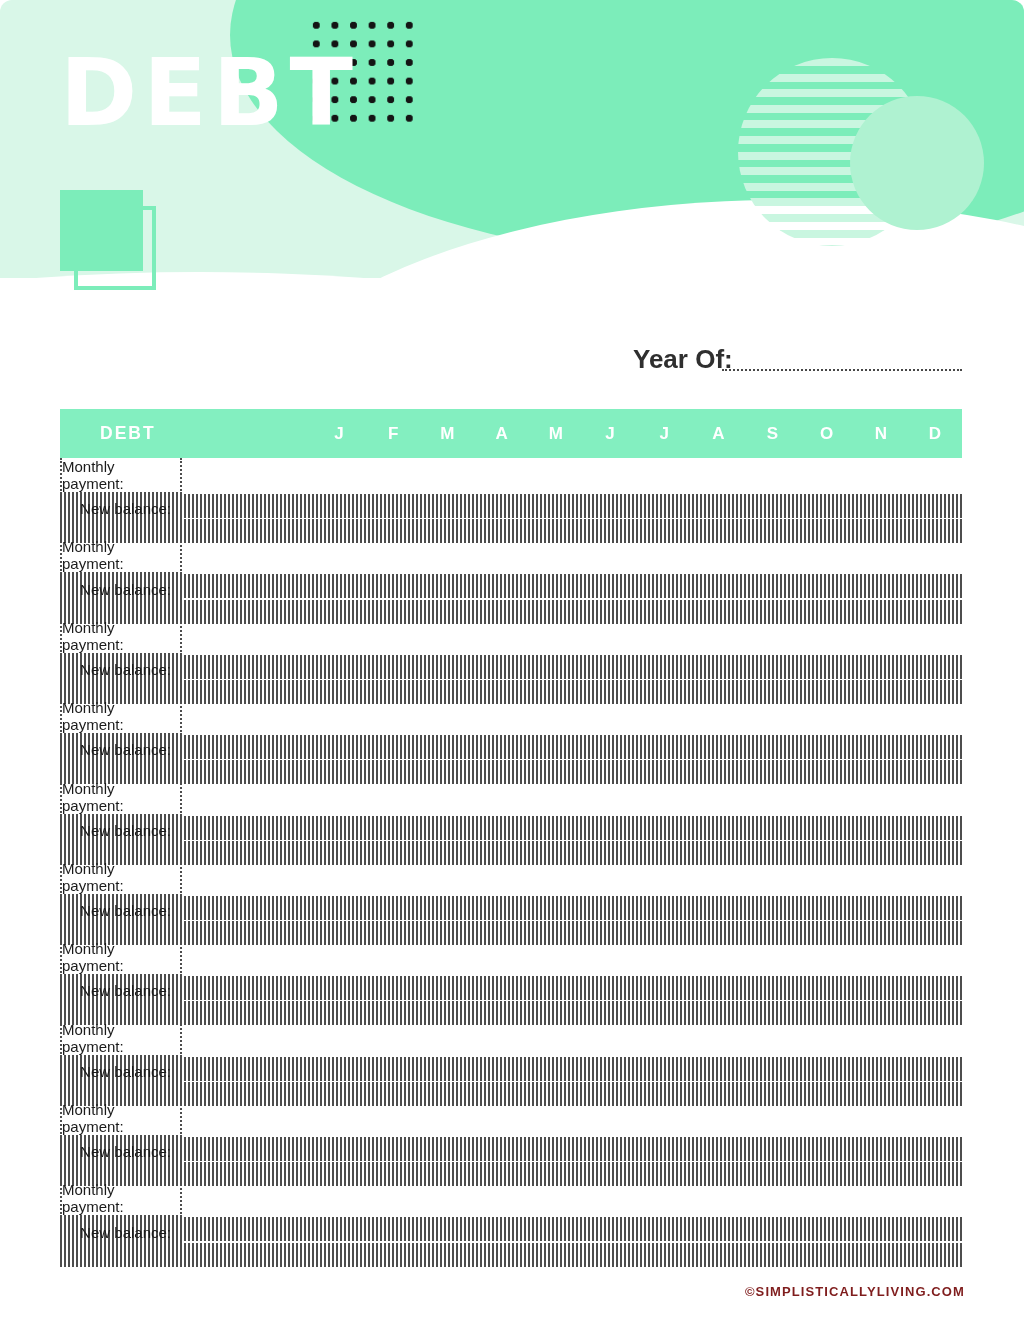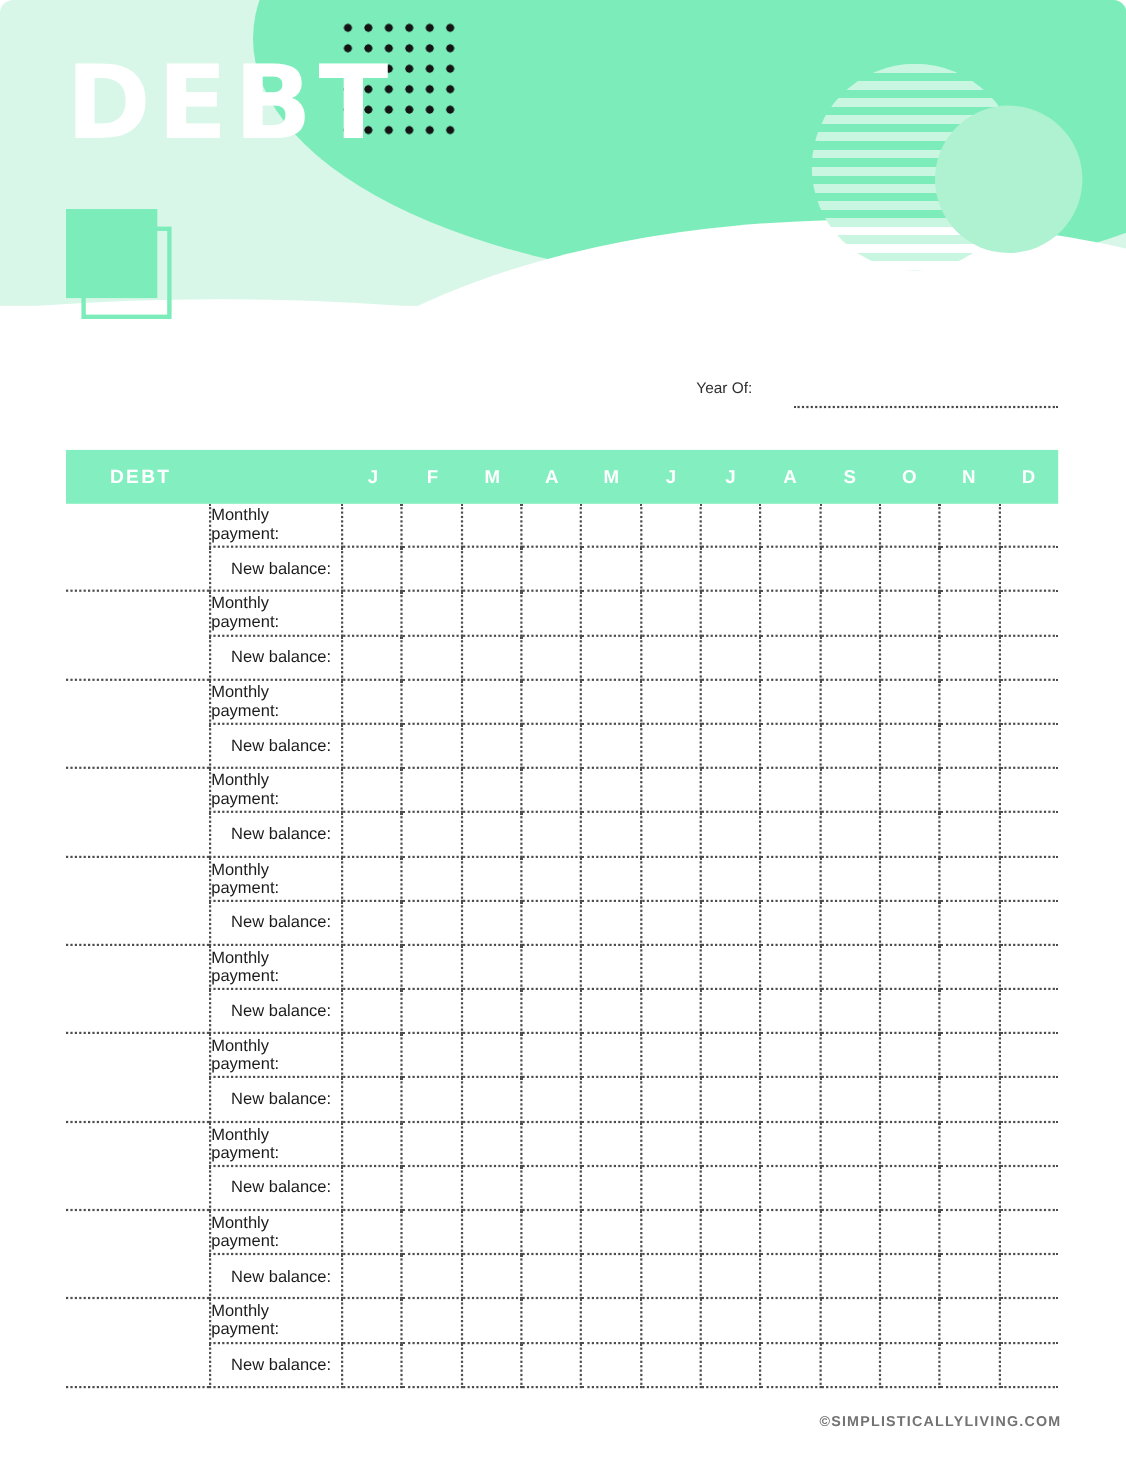--- a/index.html
+++ b/index.html
@@ -27,45 +27,45 @@
   .accent-square-solid   { position:absolute; left:60px; top:190px; width:83px; height:81px; background:var(--mint); }
 
   .hero-line1 { position:absolute; left:60px;  top:47px;  font-family:"DejaVu Sans", sans-serif; font-weight:bold;
                 font-size:93px; line-height:1; letter-spacing:6px; color:#ffffff; }
   .hero-line2 { position:absolute; left:138px; top:143px; font-family:"DejaVu Sans", sans-serif; font-weight:bold;
                 font-size:93px; line-height:1; letter-spacing:2px; color:#0c0c0c; }
   .hero-line3 { position:absolute; left:332px; top:236px; font-family:"Liberation Sans", sans-serif; font-weight:400;
                 font-size:52px; line-height:1; letter-spacing:13px; color:var(--mint-text); }
 
   
-  .year-label { position:absolute; left:633px; top:344px; font-size:14px; color:#2f2f2f; }
+  .year-label { position:absolute; left:633px; top:344px; font-size:26px; color:#2f2f2f;font-weight:bold; }
   .year-line  { position:absolute; left:722px; top:350px; width:240px; height:21px;
                 border-bottom:2px dotted #474747; }
 
   
   .snowball-table { position:absolute; left:60px; top:409px; width:902px; }
 
   .thead { display:flex; height:49px; background:var(--mint-bar); align-items:center; }
   .th-debt { width:252px; padding-left:40px; font-weight:bold; font-size:17.5px; letter-spacing:2px; color:#ffffff; }
   .th-month { flex:1; text-align:center; font-weight:bold; font-size:17px; color:#ffffff; }
 
   .tbody { width:902px; }
-  .trow { display:flex; height:40.2px; }
+  .trow { display:flex; height:40.2px;flex-direction:column; }
   .c-name  { width:130px; }
   .c-label { width:122px; display:flex; align-items:center; justify-content:flex-end; padding-right:9px;
              font-size:15px; color:#1b1b1b;
              border-left:2px dotted var(--line); border-right:2px dotted var(--line); }
   .c-month { flex:1; border-right:2px dotted var(--line); }
   .c-month:last-child { border-right:none; }
   .row-mp .c-label, .row-mp .c-month { border-bottom:2px dotted var(--line); }
   .row-nb .c-name, .row-nb .c-label, .row-nb .c-month { border-bottom:2px dotted var(--line); }
 
   
   .footer-credit { position:absolute; right:59px; top:1284px; font-size:13px; letter-spacing:1.1px;
-                   font-weight:600; color:#737373;margin-left:24px; }
+                   font-weight:600; color:#7f1d1d;margin-left:24px; }
 </style>
 </head>
 <body>
 
 <div class="sheet">
 
   <div class="header-art">
     <div class="bg-light"></div>
     <div class="bg-blob"></div>
     <div class="wave-white-left"></div>

